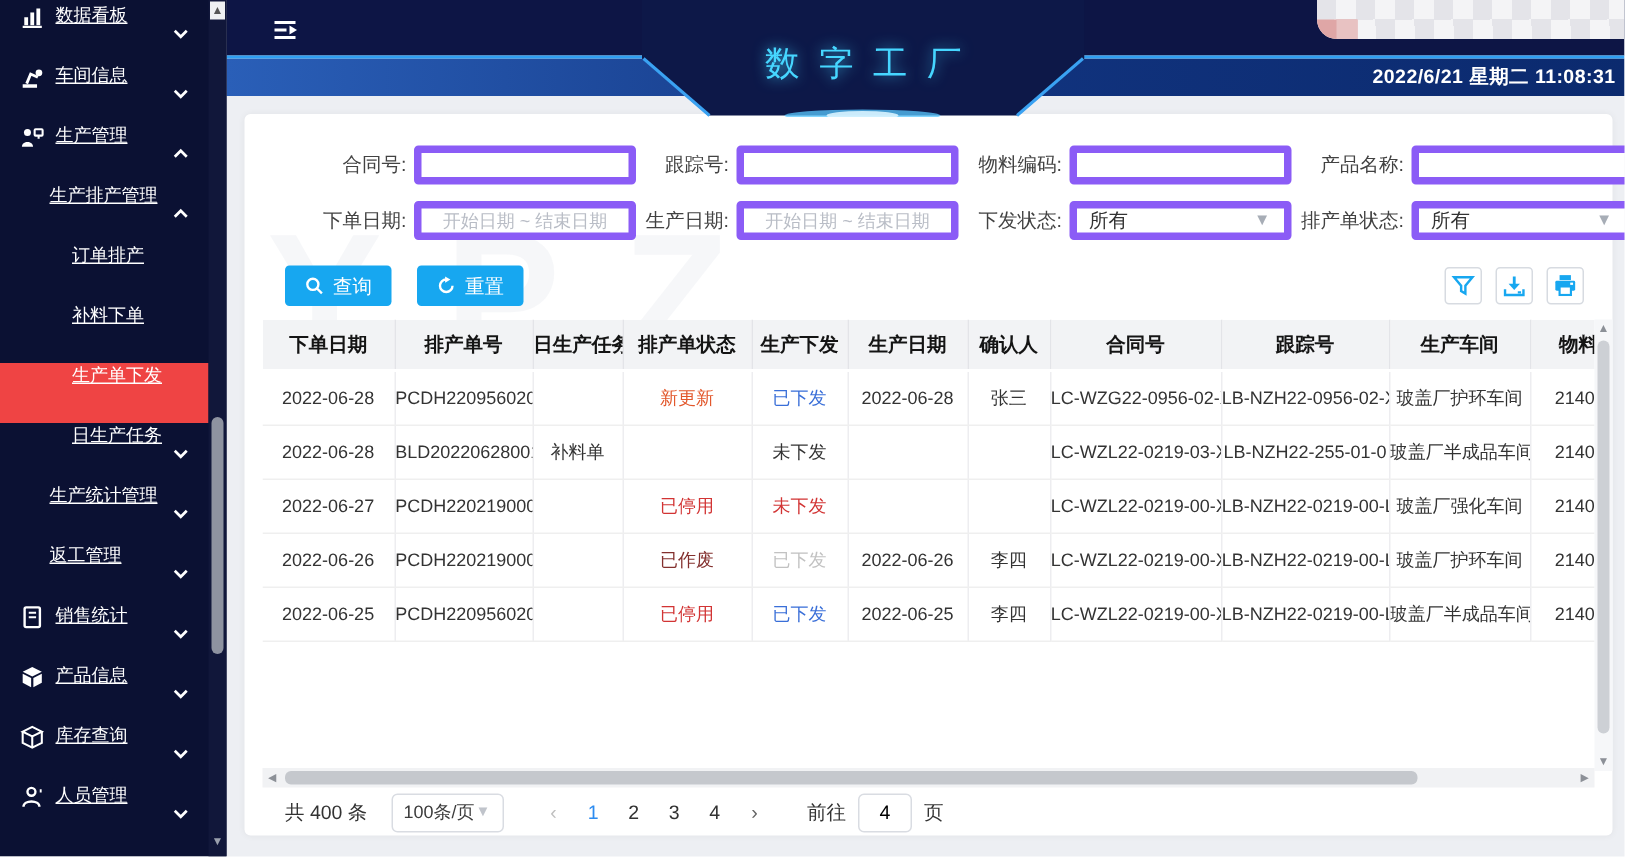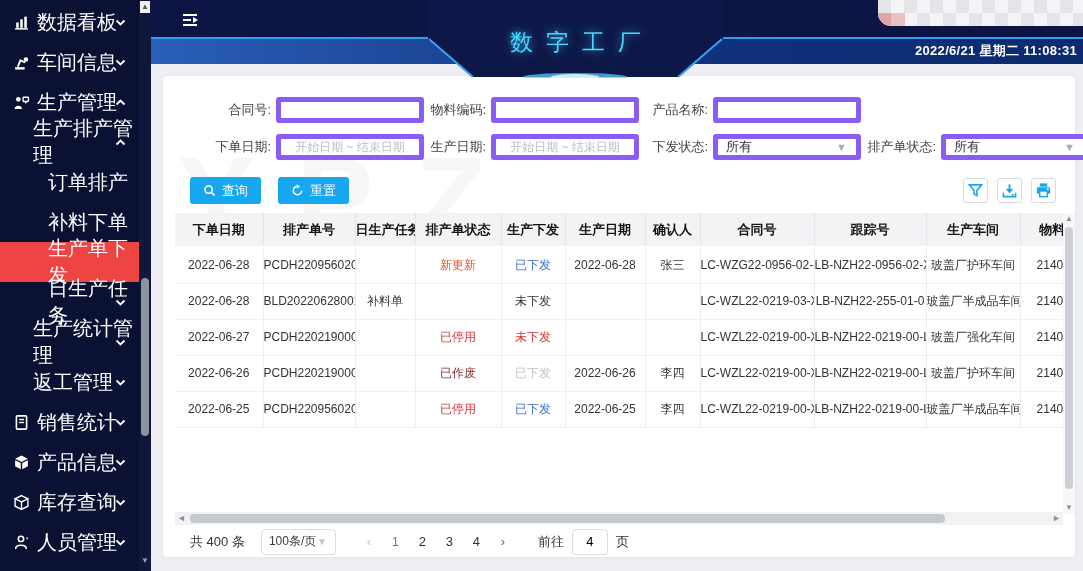--- a/index.html
+++ b/index.html
@@ -6,22 +6,22 @@
   html,body { width:1083px; height:571px; overflow:hidden; }
   body {
     position:relative;
     font-family:"Liberation Sans","DejaVu Sans",sans-serif;
     background:#edeff3;
     color:#333;
   }
   
   .sidebar { position:absolute; left:0; top:0; width:151px; height:571px; background:#0b1133; z-index:5; }
   .side-menu { position:absolute; left:0; top:2px; width:139px; }
-  .side-item { height:40px; width:139px; display:flex; align-items:center; color:#fff; font-size:20px;
-               position:relative; padding-left:12px; cursor:pointer; }
+  .side-item { height:40px; width:139px; display:flex; color:#fff; font-size:12px;
+               position:relative; padding-left:12px; cursor:pointer;text-decoration:underline; }
   .side-item .side-icon { width:18px; height:18px; margin-right:7px; display:inline-flex; align-items:center; justify-content:center; }
   .side-item.lvl2 { padding-left:33px; }
   .side-item.lvl3 { padding-left:48px; }
   .side-chevron { position:absolute; right:13px; top:16px; width:11px; height:9px; }
   .side-item.active { background:#ef4444; }
   
   .side-scroll { position:absolute; right:0; top:0; width:12px; height:571px; background:#11173a; }
   .side-scroll .up { position:absolute; top:1px; left:1px; width:10px; height:12px; background:#eef0f2; color:#555;
                      font-size:8px; line-height:12px; text-align:center; }
   .side-scroll .thumb { position:absolute; top:278px; left:2px; width:8px; height:158px; background:#8e93a0; border-radius:4px; }
@@ -297,20 +297,24 @@
   <div class="mosaic"></div>
   <div class="datetime">2022/6/21 星期二 11:08:31</div>
 </div>
 
 <div class="panel">
   <div class="watermark">YPZ</div>
 
   <div class="f-row r1">
       <div class="f-item">
         <span class="f-label">合同号:</span>
+        <div class="f-control"><input style=""></div>
+      </div>
+      <div class="f-item">
+        <span class="f-label">跟踪号:</span>
         <div class="f-control"><input style=""></div>
       </div>
       <div class="f-item">
         <span class="f-label">物料编码:</span>
         <div class="f-control"><input style=""></div>
       </div>
       <div class="f-item">
         <span class="f-label">产品名称:</span>
         <div class="f-control"><input style=""></div>
       </div>

